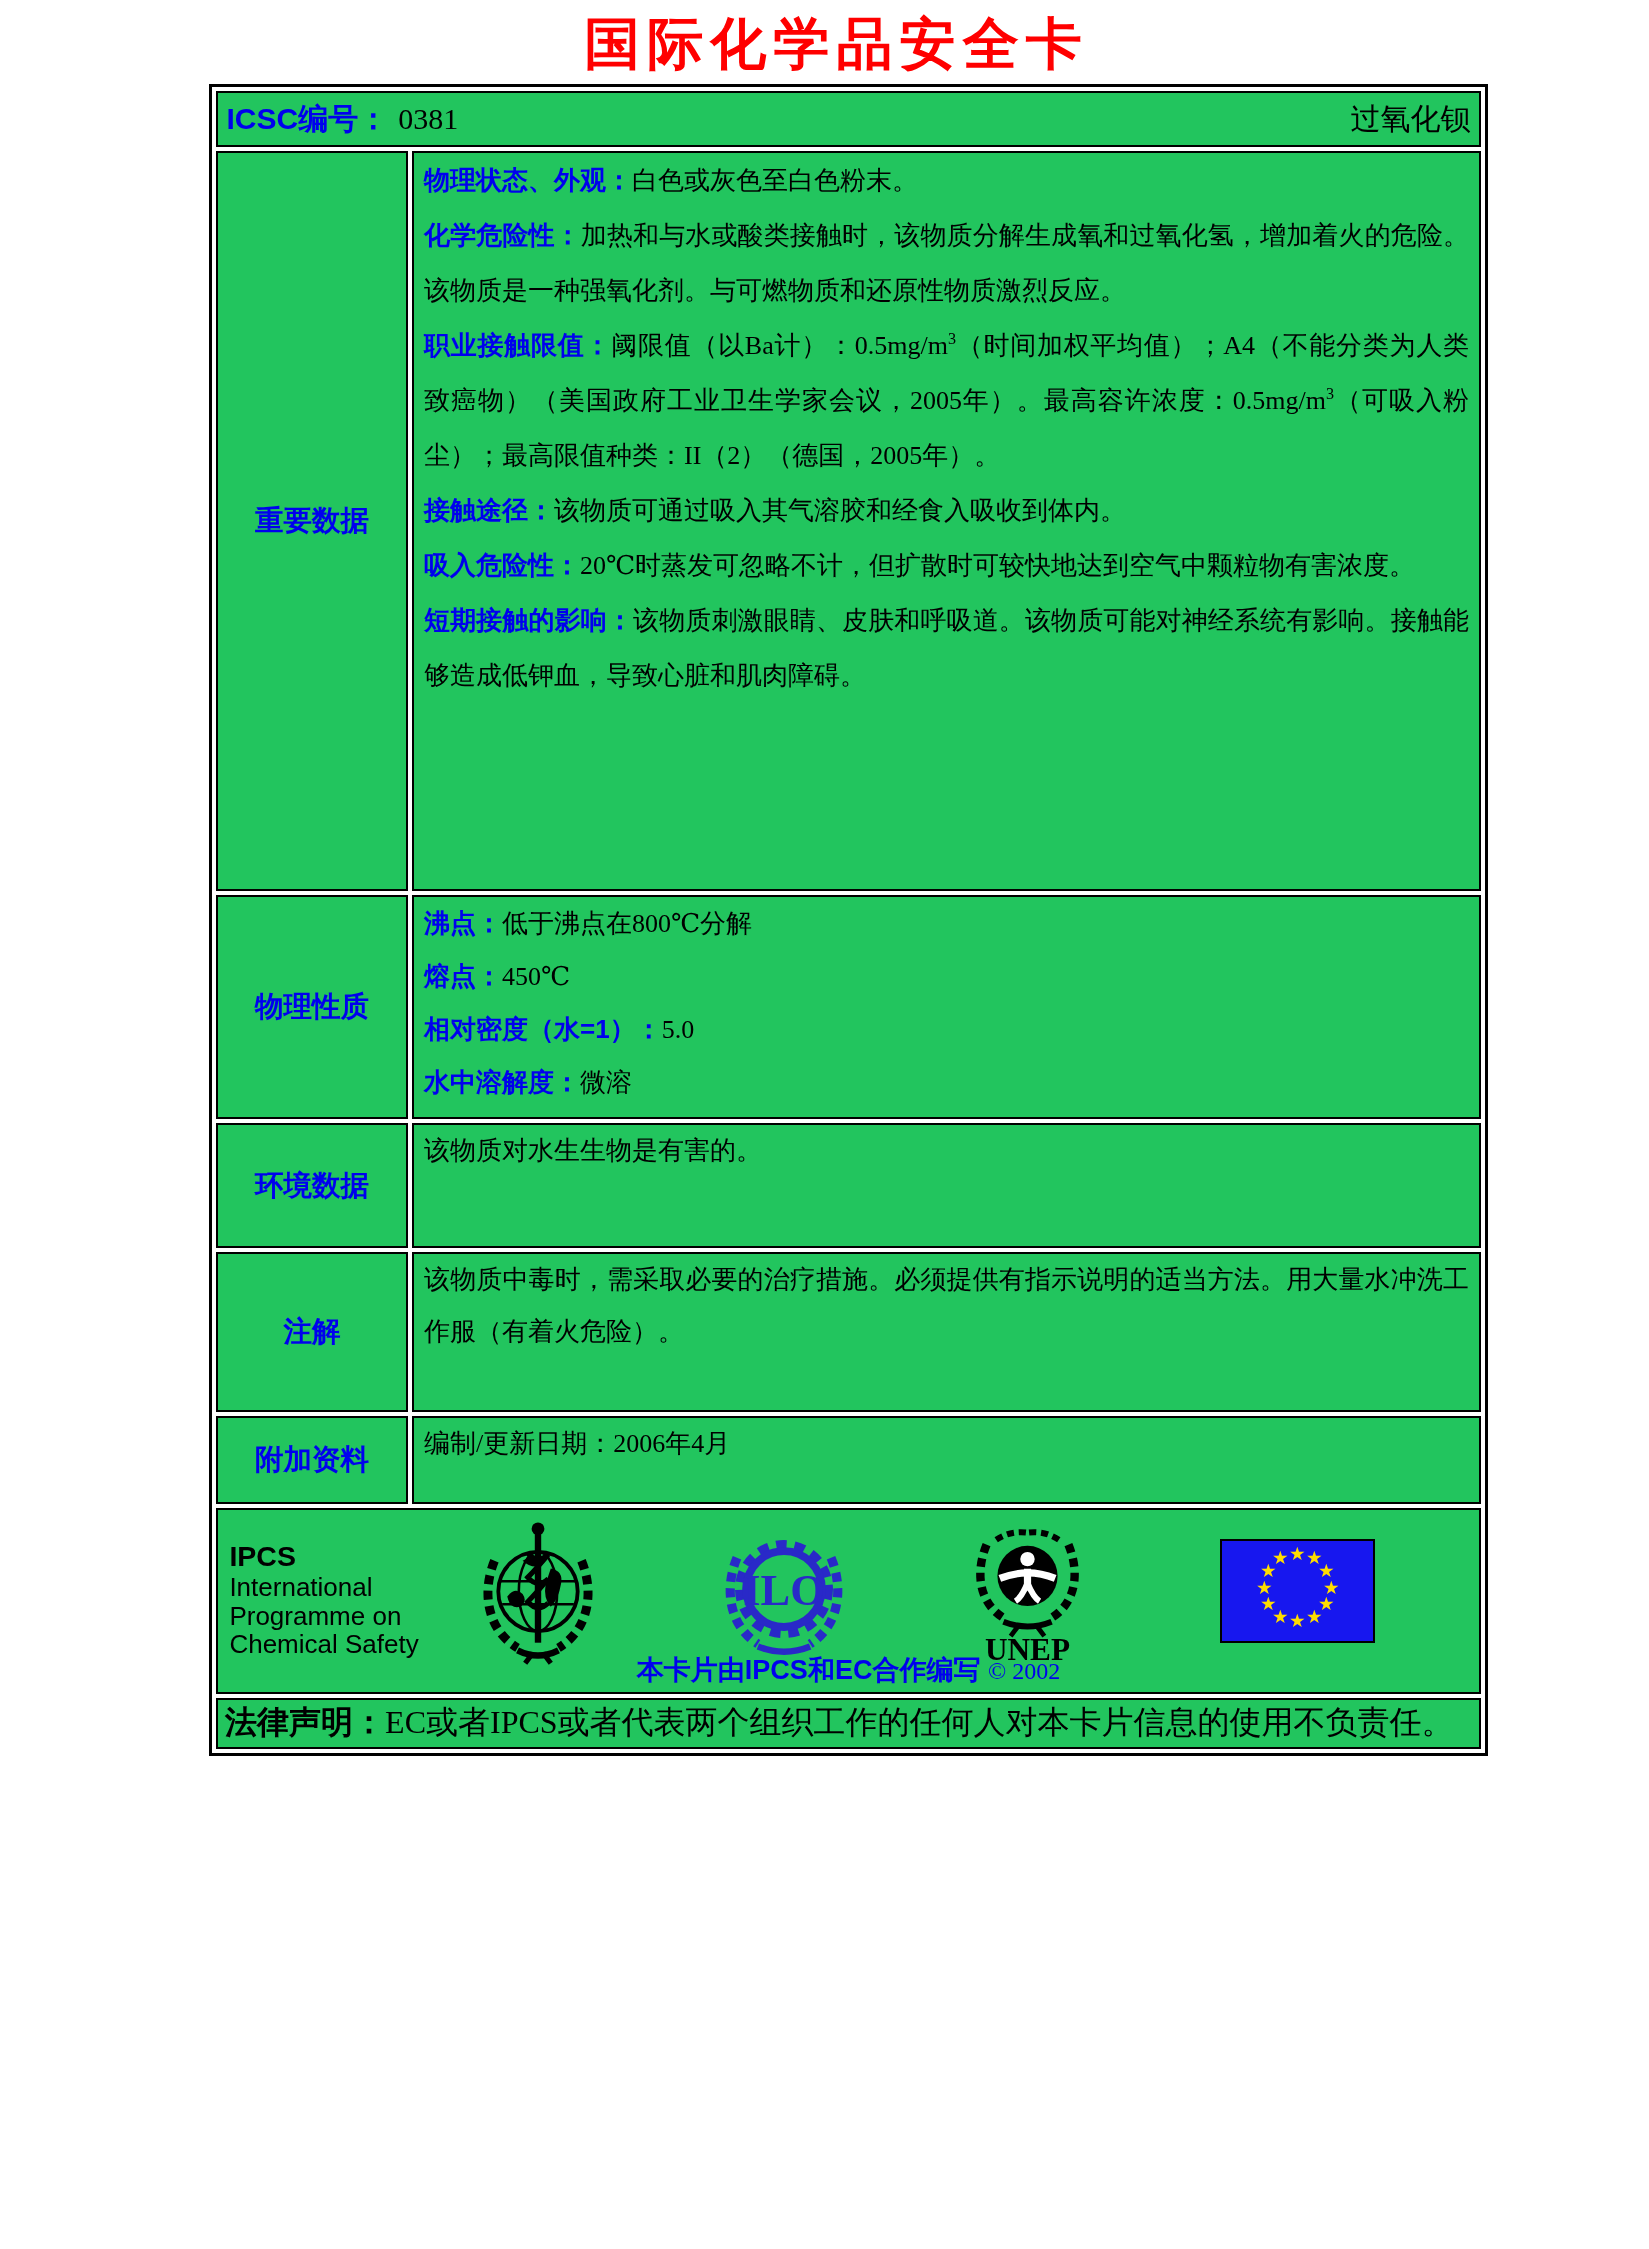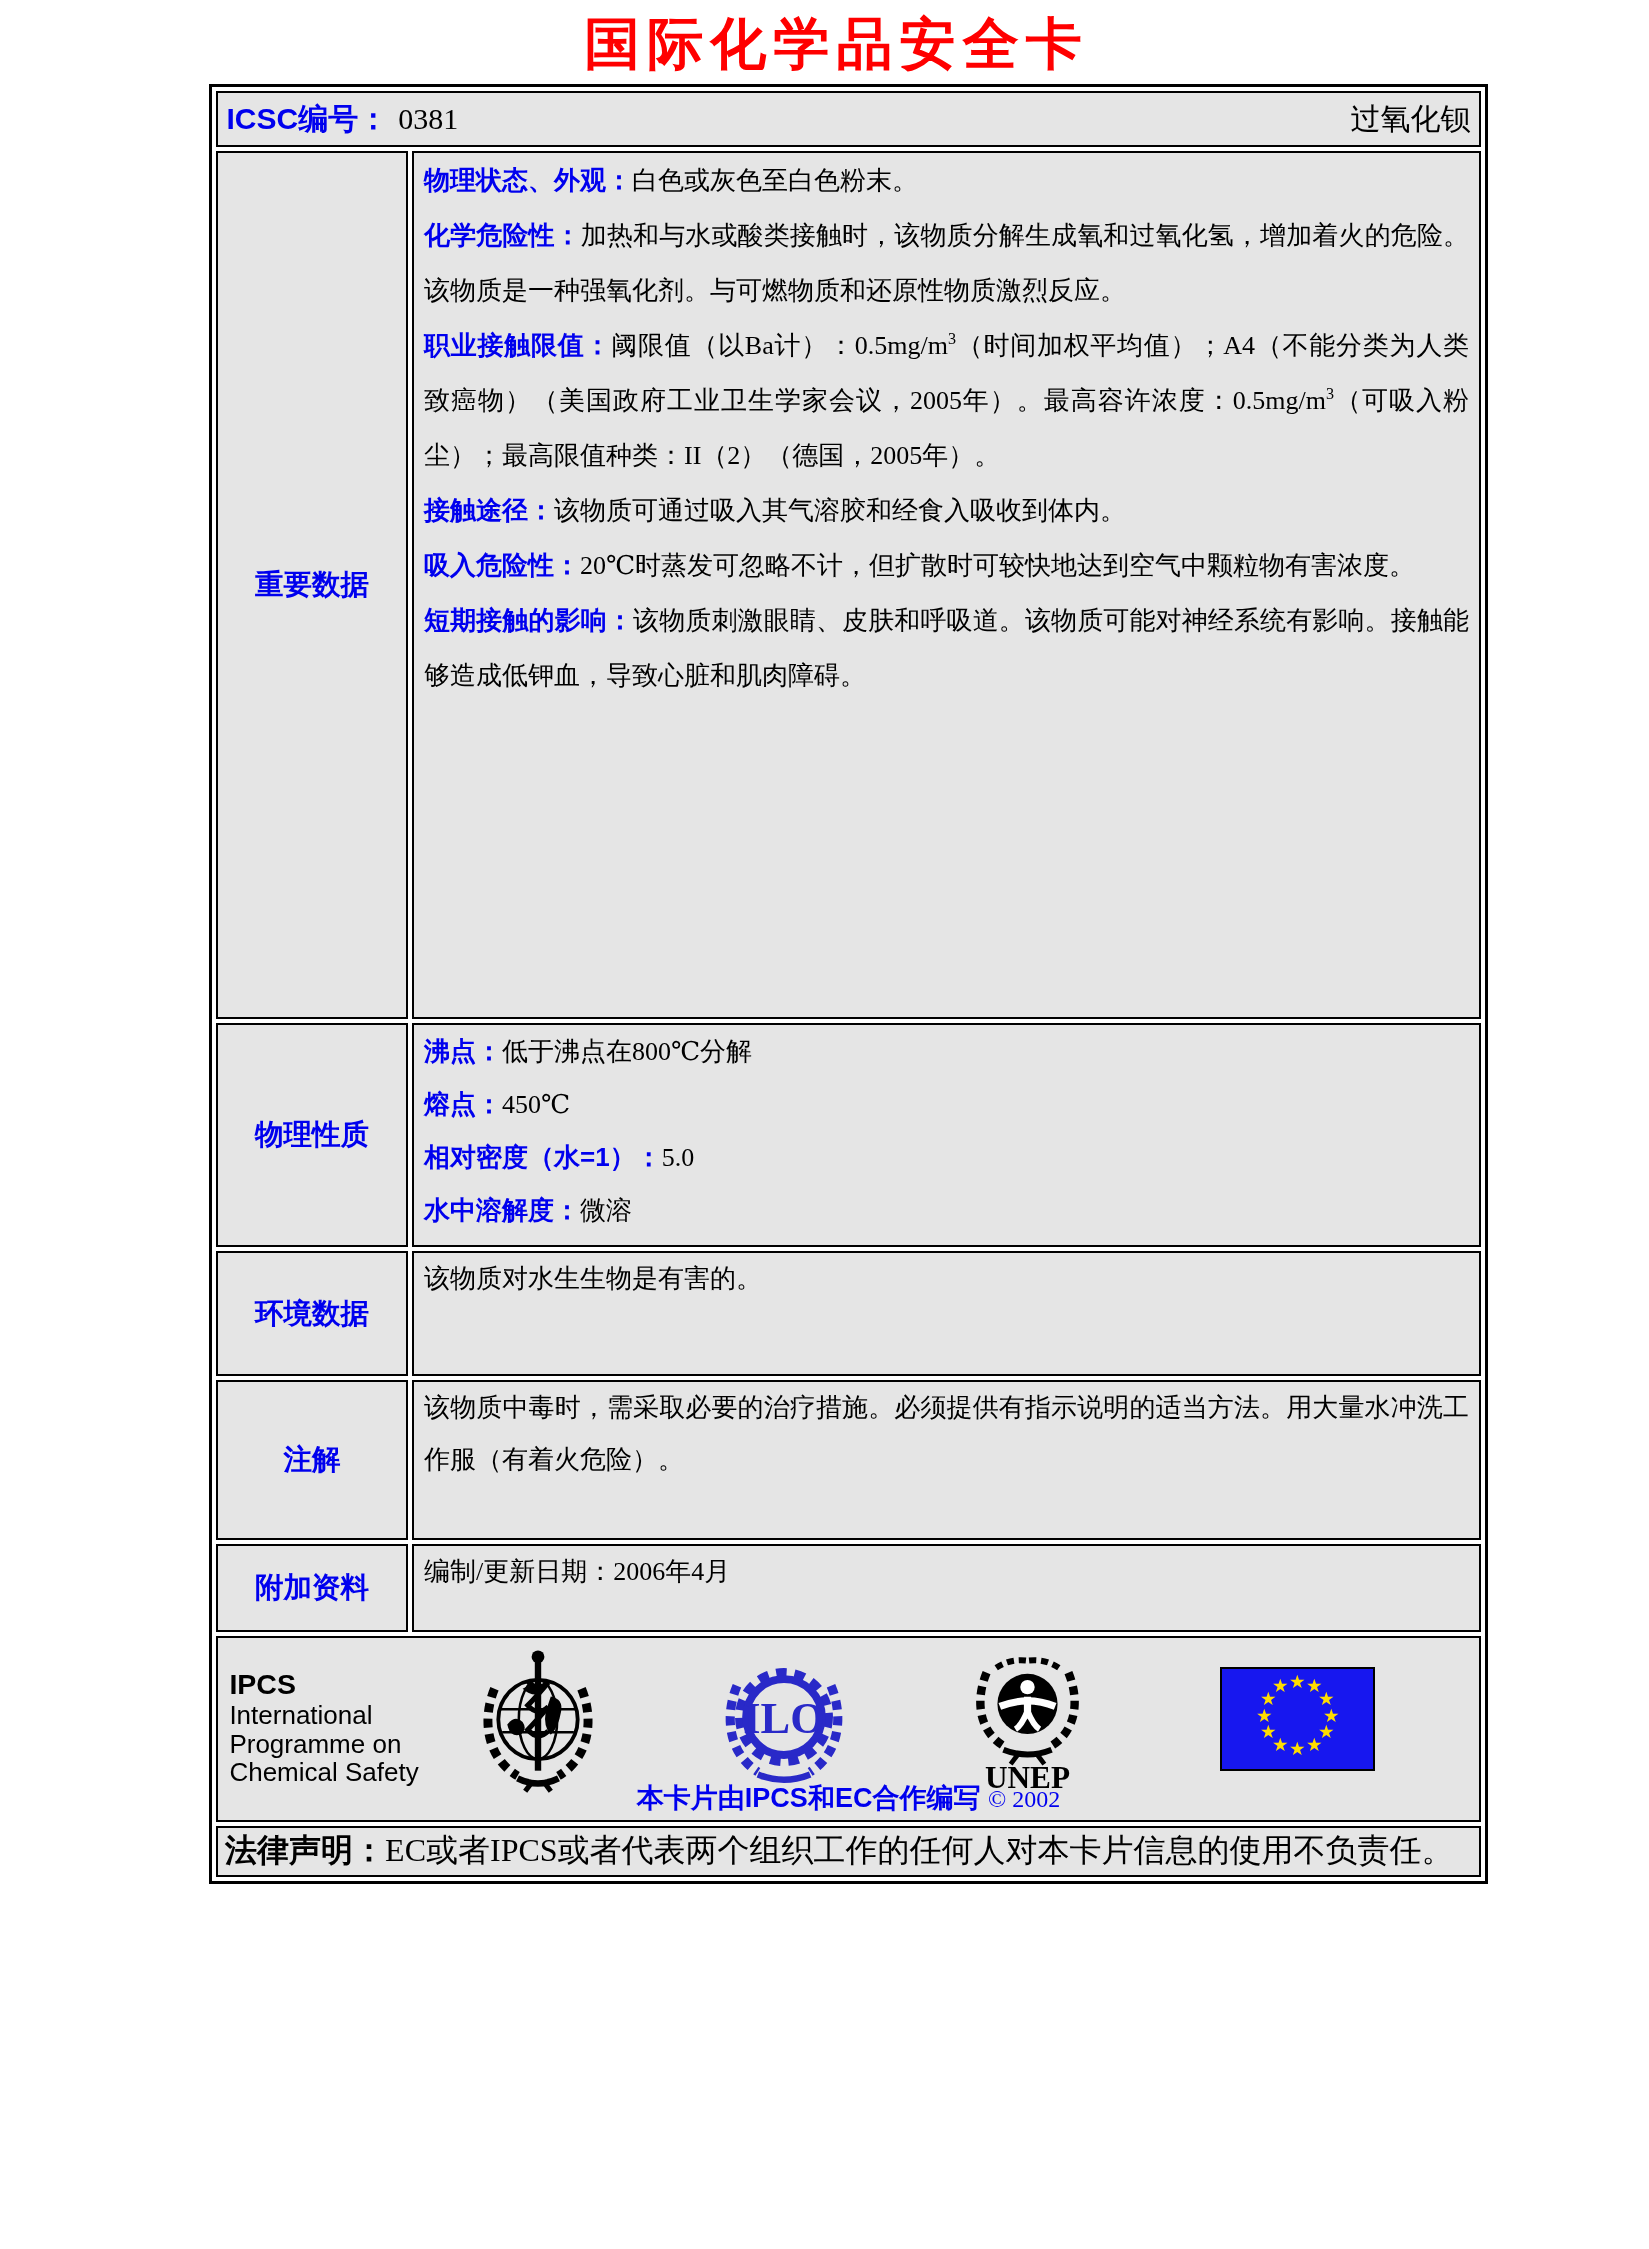--- a/index.html
+++ b/index.html
@@ -10,38 +10,38 @@
   .doc-title {
     position:absolute; top:7.1px; left:0; width:100%; height:74px; line-height:74px;
     text-align:center; color:#ff0000; font-weight:bold; font-size:56px; letter-spacing:7.1px;
     font-family:"Liberation Serif","DejaVu Serif",serif;
     padding-left:12px;
   }
   table.card {
     position:absolute; left:209px; top:84px; width:1279px;
     border:3.6px solid #000; border-collapse:separate; border-spacing:4.3px; background:#fff;
   }
-  td { border:2.1px solid #000; background:#e5e5e5; padding:1.4px 7.1px; box-sizing:border-box; }
+  td { border:2.1px solid #000; background:#22c55e; padding:1.4px 7.1px; box-sizing:border-box; }
   td.row-label {
     width:192px; text-align:center; vertical-align:middle;
     color:#0000ee; font-weight:bold; font-size:28.5px;
     font-family:"Liberation Sans","DejaVu Sans",sans-serif;
   }
   td.content { vertical-align:top; font-size:26px; line-height:55px; text-align:justify; padding:0 10px; }
   .lbl {
     color:#0000ee; font-weight:bold;
     font-family:"Liberation Sans","DejaVu Sans",sans-serif;
   }
   
   td.header-cell { height:56px; vertical-align:middle; font-size:30px; padding:0 8.5px; }
   .hdr-flex { display:flex; justify-content:space-between; align-items:center; }
   .icsc-num { color:#000; margin-left:10px; }
   .chem-name { color:#000; }
   
-  td.c-imp  { height:868px; }
+  td.c-imp  { height:740px; }
   td.c-phys { height:224px; line-height:52px; }
   td.c-env  { height:125px; line-height:52px; }
   td.c-note { height:160px; line-height:52px; }
   td.c-addl { height:88px; line-height:52px; }
   td.content p { margin:0; }
   sup { font-size:0.62em; line-height:0; }
   
   td.footer-cell { height:186px; position:relative; padding:8px; }
   .ipcs-block {
     position:absolute; left:11.4px; top:30px; color:#000;

